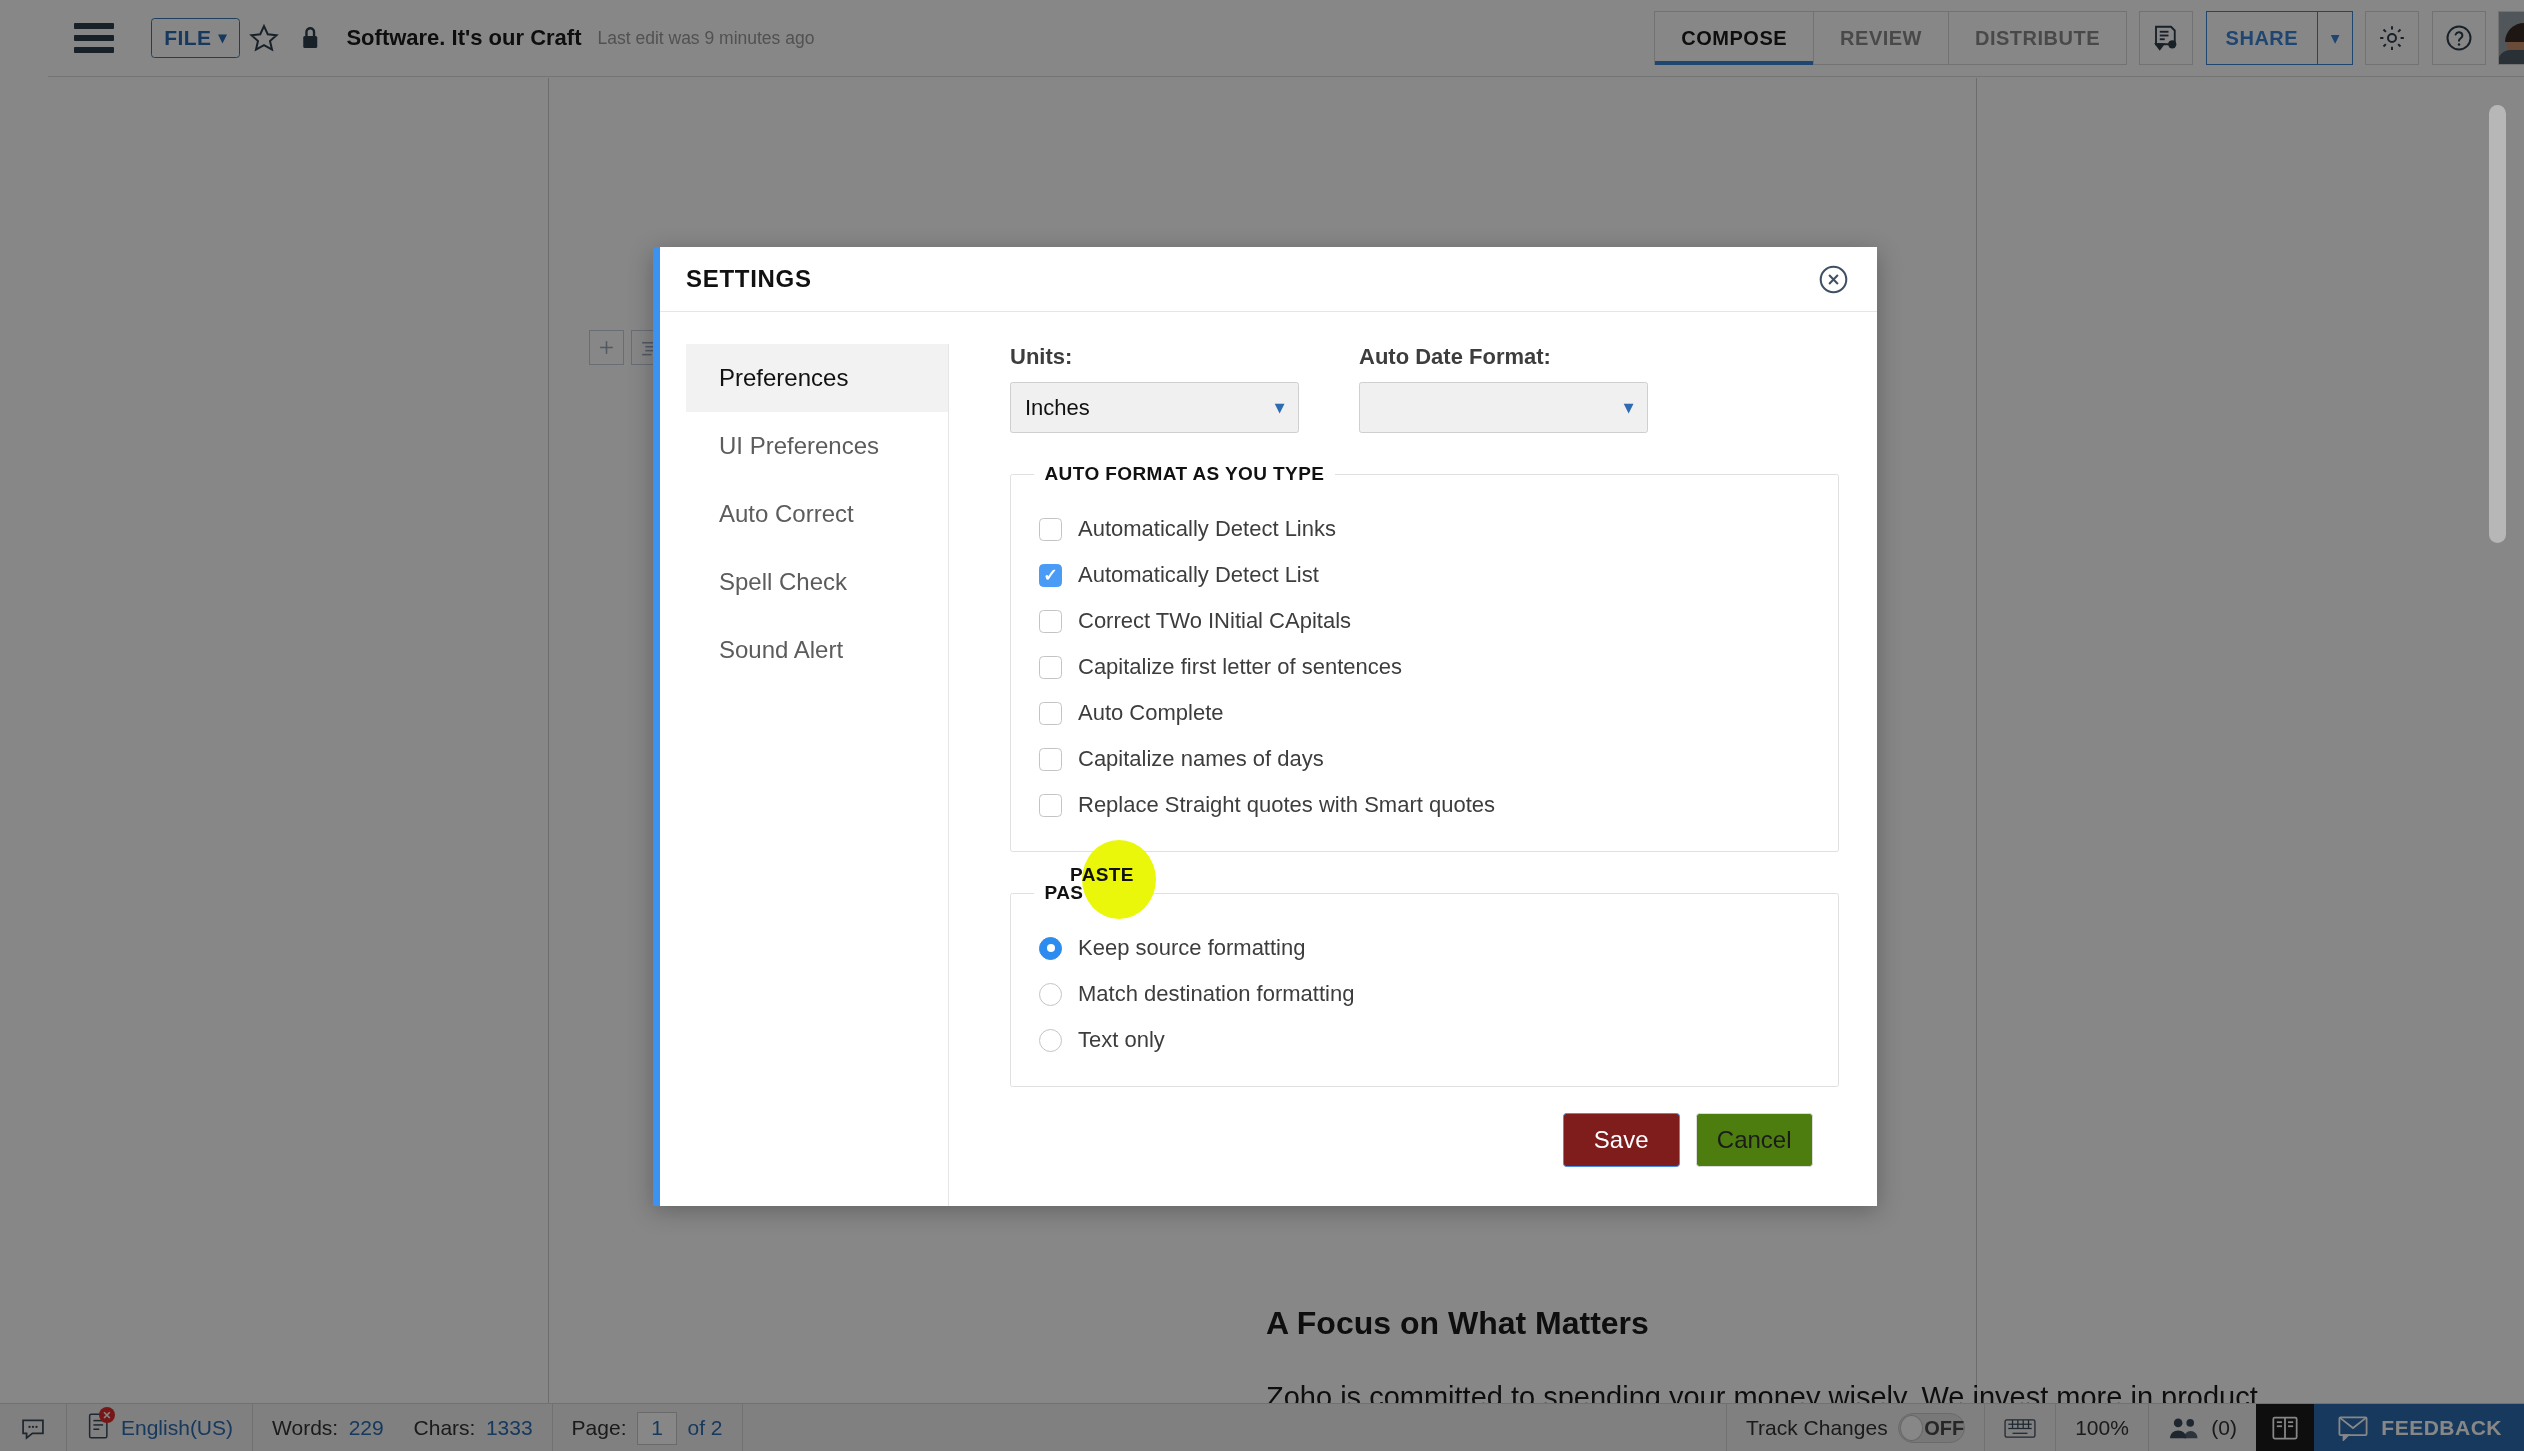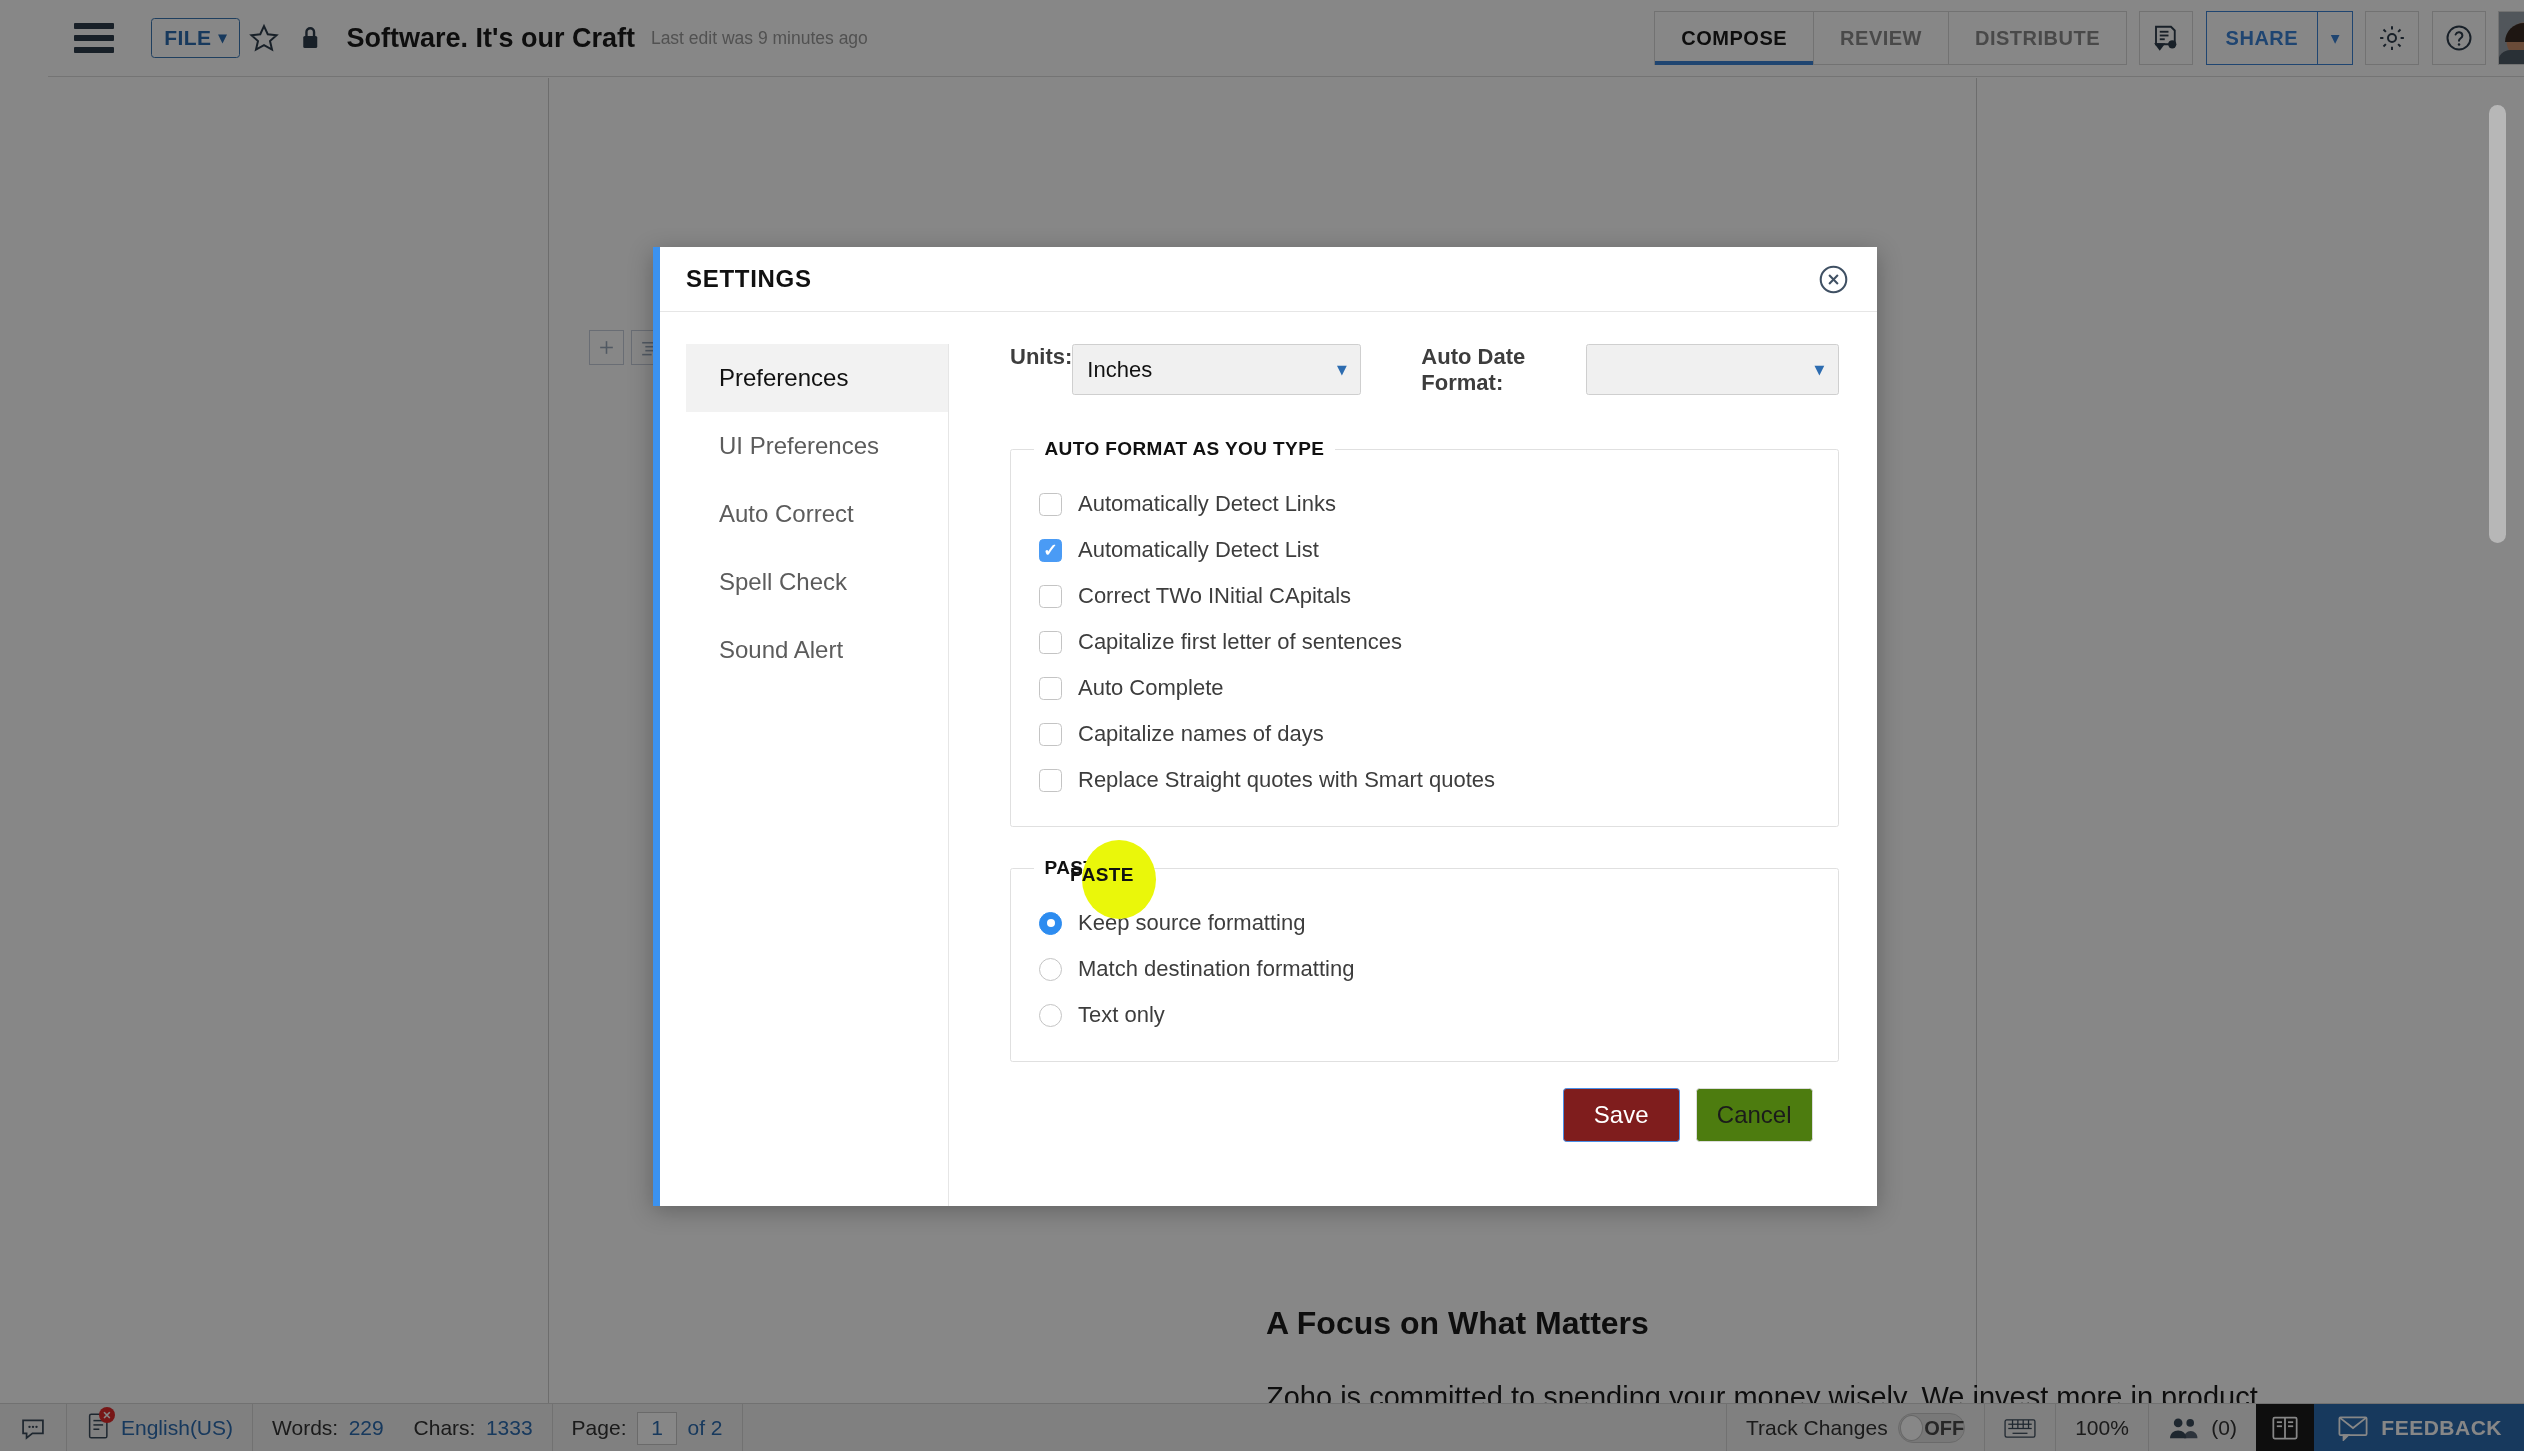--- a/index.html
+++ b/index.html
@@ -36,21 +36,21 @@
   .file-btn {
     border: 1.8px solid #3c78b4; border-radius: 3.5px;
     color: #2d6cb0; font-weight: bold; font-size: 21px;
     padding: 7px 12.3px; display: flex; align-items: center; gap: 7px;
     letter-spacing: 0.4px; cursor: pointer; background: transparent;
   }
   .caret-dn { font-size: 16px; line-height: 1; }
 
   .icon-btn { width: 47px; height: 47px; display: flex; align-items: center;
               justify-content: center; cursor: pointer; }
-  .doc-title { font-size: 27px; color: #1b1b1b; font-weight: 600; margin-left: 12.3px; white-space: nowrap; }
+  .doc-title { font-size: 22px; color: #1b1b1b; font-weight: 600; margin-left: 12.3px; white-space: nowrap; }
   .last-edit { font-size: 17.5px; color: #9a9a9a; margin-left: 16px; white-space: nowrap; }
 
   .hdr-right { margin-left: auto; display: flex; align-items: stretch; height: 77px; padding-right: 21px; }
   .mode-tabs { display: flex; align-items: stretch; }
   .mode-tab {
     display: flex; align-items: center; justify-content: center;
     padding: 0 26px; font-size: 20px; font-weight: bold; letter-spacing: 0.5px;
     color: #8b8b8b; border: 0.9px solid #d8d8d8; border-right: none;
     cursor: pointer; background: #fff; position: relative; height: 54px;
     align-self: center;
@@ -161,21 +161,21 @@
   #m-side { width: 263px; border-right: 0.9px solid #e6e6e6; padding-right: 0px; }
   .m-side-item {
     height: 68px; display: flex; align-items: center; padding-left: 33px;
     font-size: 24px; color: #5c5c5c; cursor: pointer;
   }
   .m-side-item.active { background: #f2f2f2; color: #111; }
 
   
   #m-main { flex: 1; padding-left: 61px; padding-right: 12.3px; }
   .row-dd { display: flex; gap: 60px; }
-  .dd-group { display: flex; flex-direction: row; }
+  .dd-group { display: flex; flex-direction: column; }
   .dd-label { font-size: 22px; color: #3d3d3d; font-weight: 600; margin-bottom: 12.3px; }
   .dd-box {
     width: 289px; height: 51px; background: #f0f0f0; border: 0.9px solid #cfcfcf;
     border-radius: 2.6px; display: flex; align-items: center; padding: 0 14px;
     font-size: 22px; color: #111; cursor: pointer; position: relative;
   }
   .dd-box .dd-caret { margin-left: auto; color: #2d6cb0; font-size: 17.5px; font-weight: bold; }
 
   fieldset.grp {
     margin-top: 30px; border: 0.9px solid #e0e0e0; border-radius: 2.6px;

